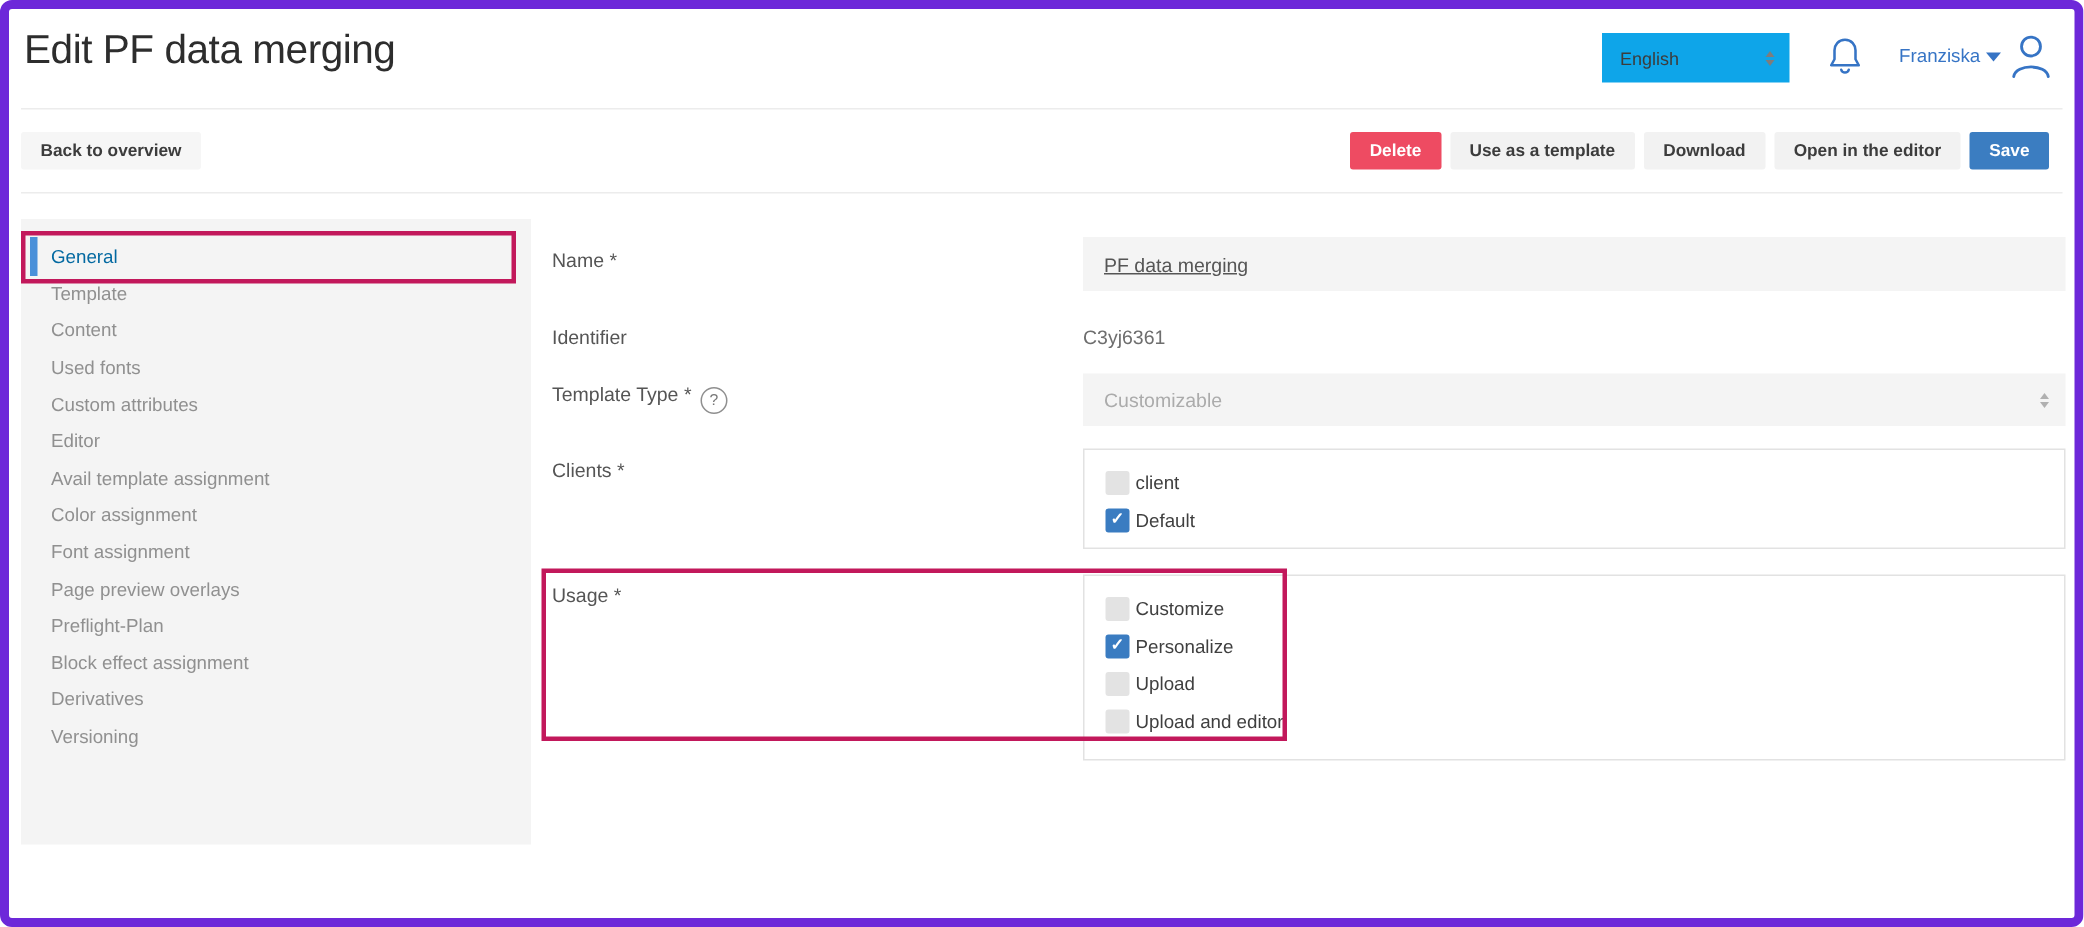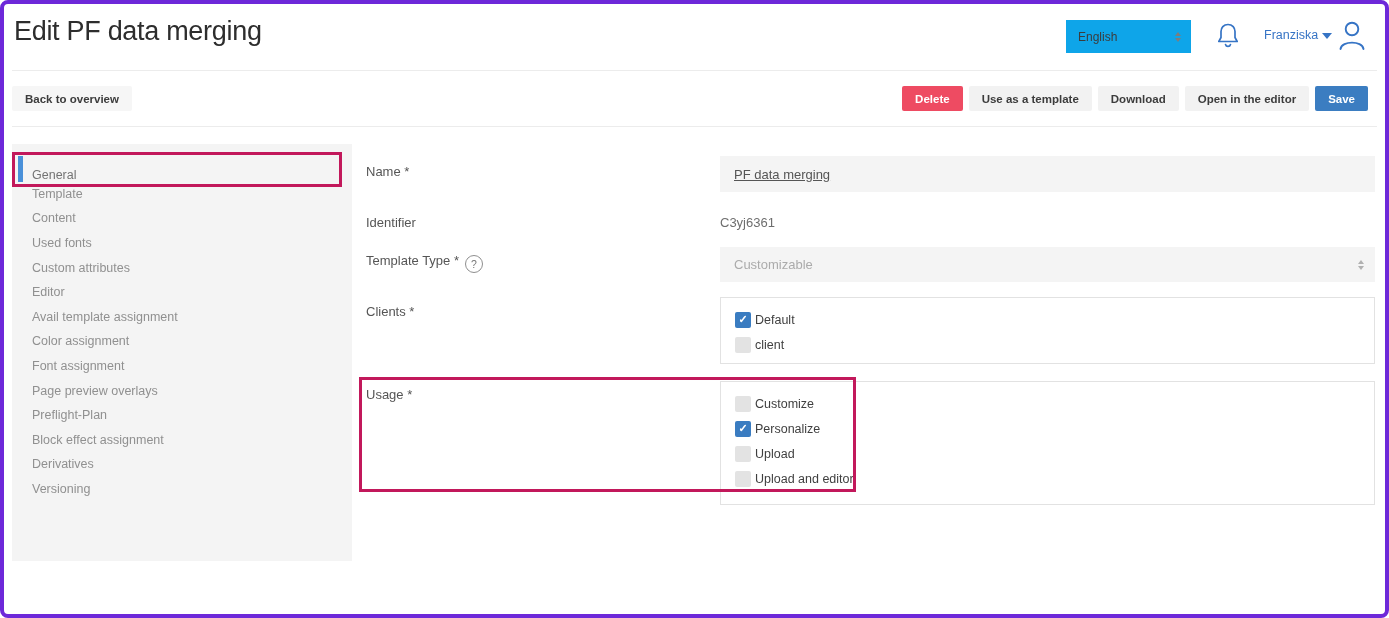--- a/index.html
+++ b/index.html
@@ -1,18 +1,18 @@
 <!DOCTYPE html>
 <html style="--accent-blue: #3674c5; --save-blue: #3b7dc1; --delete-red: #ee4b62; --annotation-pink: #c2185b; --checkbox-blue: #3a7cc1;"><head>
 <meta charset="utf-8">
 <style>
   html,body{margin:0;padding:0;background:#fff;}
   .frame{
     position:relative;width:1389px;height:618px;box-sizing:border-box;
-    border:4px solid #6d28d9;border-radius:8px;background:#fff;overflow:hidden;
+    border:6px solid #6d28d9;border-radius:8px;background:#fff;overflow:hidden;
     font-family:"Liberation Sans",sans-serif;
   }
   
   .page-title{position:absolute;left:10px;top:12px;font-size:27px;font-weight:500;color:#2d2d2d;letter-spacing:-0.3px;}
   .lang-select{position:absolute;left:1062px;top:16px;width:125px;height:33px;background:#0ea5e9;
     display:flex;align-items:center;padding:0 10px 0 12px;box-sizing:border-box;font-size:12px;color:#3c3c3c;cursor:pointer;justify-content:flex-end;}
   .updown{display:flex;flex-direction:column;align-items:center;gap:2px;margin-left:auto;}
   .tri-up{width:0;height:0;border-left:3.5px solid transparent;border-right:3.5px solid transparent;border-bottom:4.5px solid #7d7d7d;}
   .tri-down{width:0;height:0;border-left:3.5px solid transparent;border-right:3.5px solid transparent;border-top:4.5px solid #7d7d7d;}
   .updown.faint .tri-up{border-bottom-color:#b0b0b0;}
@@ -30,21 +30,21 @@
     font-family:"Liberation Sans",sans-serif;font-size:11.5px;font-weight:700;color:#3c3c3c;background:#f2f2f2;cursor:pointer;white-space:nowrap;}
   .btn.back{position:absolute;left:8px;top:82px;background:#f6f6f6;}
   .btn-row{position:absolute;right:17px;top:82px;display:flex;gap:6px;}
   .btn.delete{background:var(--delete-red,#ee4b62);color:#fff;}
   .btn.save{background:var(--save-blue,#3b7dc1);color:#fff;}
   
   .sidebar{position:absolute;left:8px;top:140px;width:340px;height:417px;background:#f4f4f4;
     box-sizing:border-box;padding-top:13px;}
   .side-item{position:relative;height:24.6px;display:flex;align-items:center;padding-left:20px;
     font-size:12.5px;color:#909090;cursor:pointer;}
-  .side-item.active{color:#737373;align-items:flex-end;}
+  .side-item.active{color:#0369a1;}
   .side-item.active::before{content:"";position:absolute;left:6px;top:-1px;width:5px;height:26px;background:#4a90d9;}
   
   .annotation{position:absolute;border:3px solid var(--annotation-pink,#c2185b);box-sizing:border-box;
     pointer-events:none;z-index:6;background:transparent;}
   .ann-general{left:8px;top:148px;width:330px;height:35px;}
   .ann-usage{left:355px;top:373px;width:497px;height:115px;}
   
   .f-label{position:absolute;left:362px;font-size:13px;color:#555;}
   .help-circle{display:inline-flex;align-items:center;justify-content:center;width:16px;height:16px;margin-left:6px;
     border:1px solid #8f8f8f;border-radius:50%;font-size:10.5px;color:#777;vertical-align:-3px;cursor:pointer;}
@@ -183,28 +183,28 @@
     <span class="updown faint" style="margin-left:auto;">
         <span class="tri-up"></span>
         <span class="tri-down"></span>
       </span>
   </div>
 
   <div class="f-label" style="top:300px;">Clients *</div>
   <div class="check-box-group" style="top:293px;height:67px;">
 
       <div class="cb-row">
+        <span class="cb"></span>
+        <span>client</span>
+      </div>
+
+      <div class="cb-row">
         <span class="cb checked"></span>
         <span>Default</span>
       </div>
-
-      <div class="cb-row">
-        <span class="cb"></span>
-        <span>client</span>
-      </div>
     </div>
 
   <div class="f-label" style="top:383px;">Usage *</div>
   <div class="check-box-group" style="top:377px;height:124px;text-align:right;">
 
       <div class="cb-row">
         <span class="cb"></span>
         <span>Customize</span>
       </div>
 

